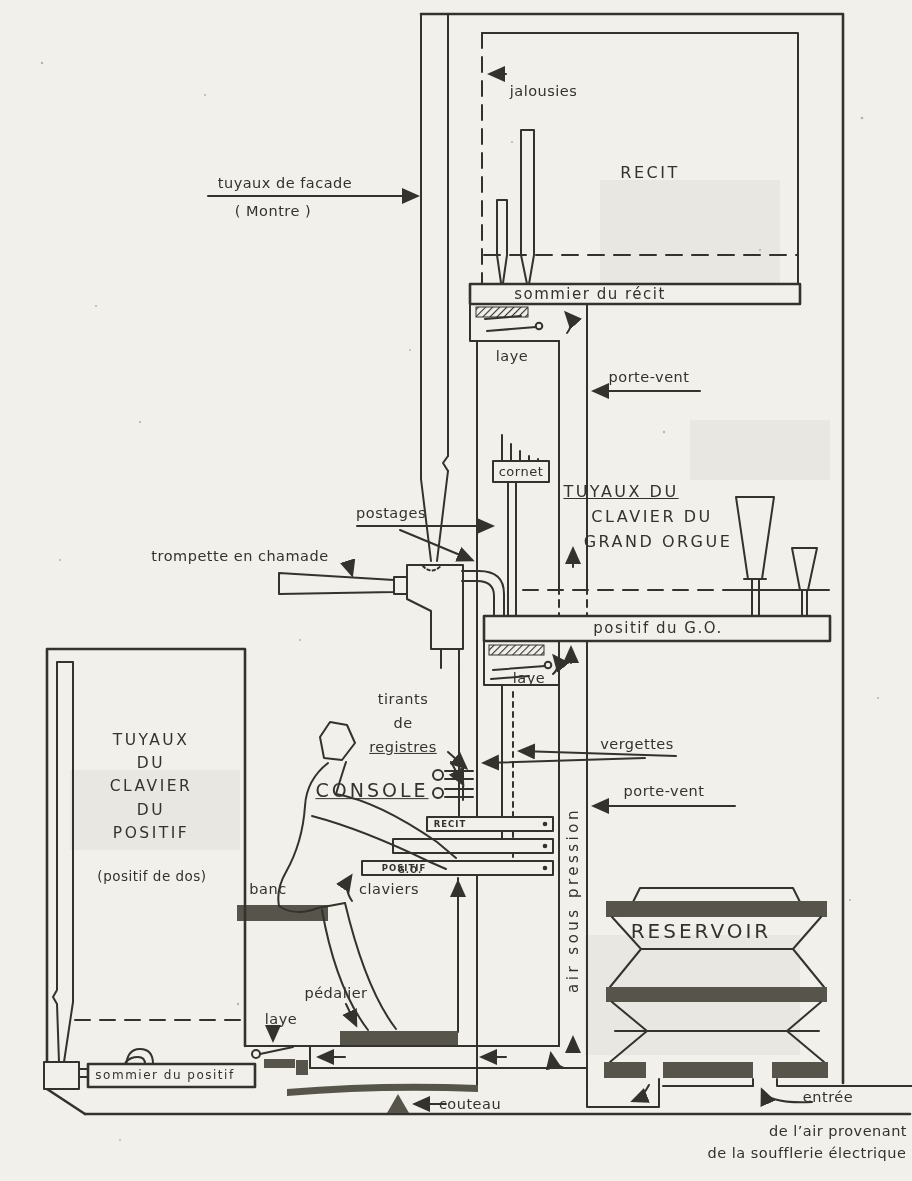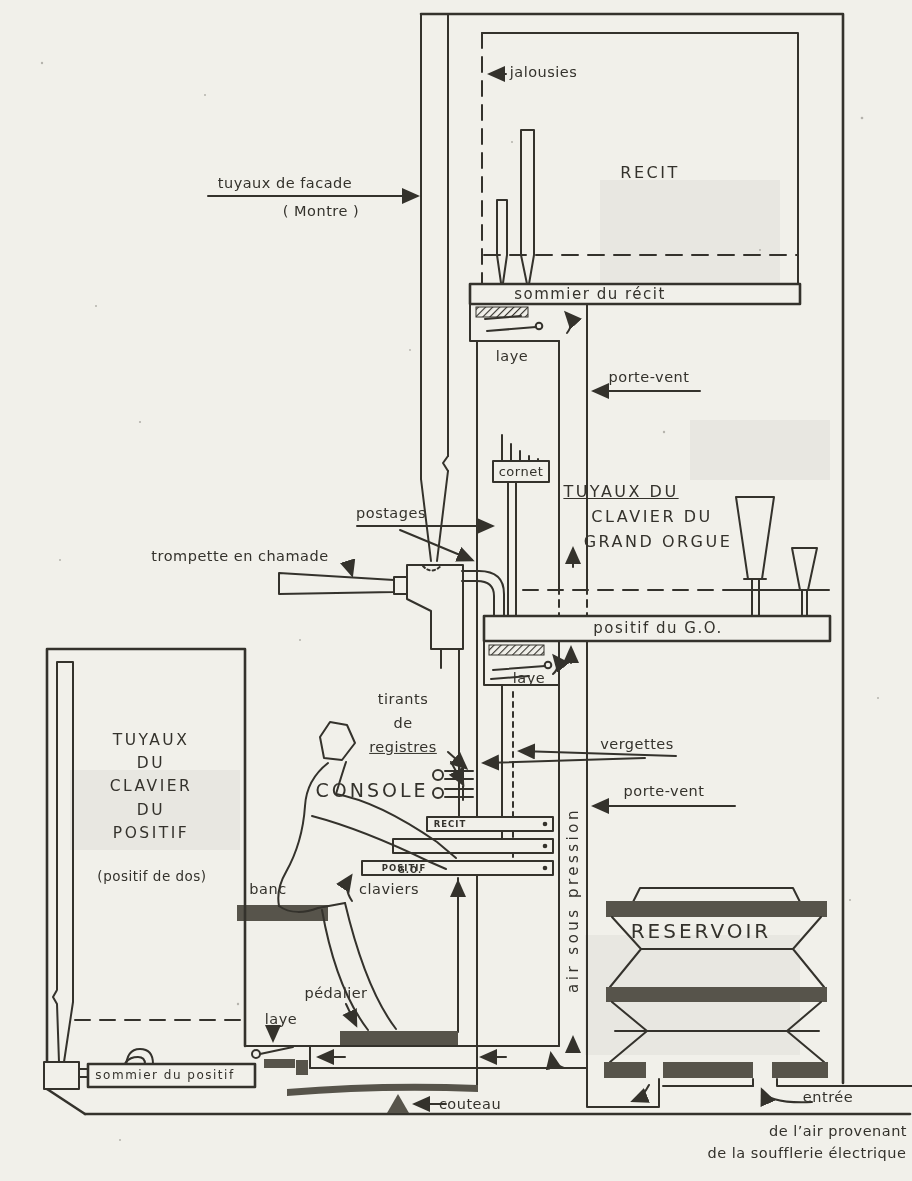--- a/index.html
+++ b/index.html
@@ -224,24 +224,24 @@
     <path class="ln" d="M345,1057 L319,1057" marker-end="url(#ah)" stroke-width="1.7"></path>
     <path class="ln" d="M506,1057 L482,1057" marker-end="url(#ah)" stroke-width="1.7"></path>
     <path class="ln" d="M564,1068 Q553,1065 551,1054" marker-end="url(#ah)" stroke-width="1.7"></path>
     <path class="ln" d="M573,1052 V1038" marker-end="url(#ah)" stroke-width="1.7"></path>
     <path class="ln" d="M649,1085 Q643,1097 633,1101" marker-end="url(#ah)" stroke-width="1.7"></path>
     <path class="ln" d="M812,1102 Q768,1104 762,1090" marker-end="url(#ah)" stroke-width="1.7"></path>
     <path class="ln" d="M446,1104 L415,1104" marker-end="url(#ah)" stroke-width="1.7"></path>
   </g>
 </svg>
 
-<div class="lbl" style="left:540px;top:72px;padding-left:7px;">jalousies</div>
+<div class="lbl" style="left:540px;top:91px;padding-left:7px;">jalousies</div>
 
 <div class="lbl" style="left:285px;top:183px;">tuyaux de facade</div>
-<div class="lbl" style="left:273px;top:211px;margin-left:48px;">( Montre )</div>
+<div class="lbl" style="left:273px;top:211px;">( Montre )</div>
 
 <div class="lbl big" style="left:650px;top:173px;">RECIT</div>
 
 <div class="lbl bar-lbl" style="left:590px;top:294px;">sommier du récit</div>
 <div class="lbl" style="left:512px;top:356px;">laye</div>
 
 <div class="lbl" style="left:649px;top:377px;">porte-vent</div>
 
 <div class="lbl" style="left:521px;top:472px;font-size:13px;">cornet</div>
 <div class="lbl" style="left:391px;top:513px;">postages</div>
@@ -252,21 +252,21 @@
 
 <div class="lbl" style="left:240px;top:556px;">trompette en chamade</div>
 
 <div class="lbl bar-lbl" style="left:658px;top:628px;">positif du G.O.</div>
 <div class="lbl" style="left:529px;top:678px;">laye</div>
 
 <div class="lbl" style="left:403px;top:699px;">tirants</div>
 <div class="lbl" style="left:403px;top:723px;">de</div>
 <div class="lbl" style="left:403px;top:747px;text-decoration:underline;">registres</div>
 
-<div class="lbl title-console" style="left:372px;top:791px;">CONSOLE</div>
+<div class="lbl title-console" style="left:372px;top:791px;text-decoration:underline;">CONSOLE</div>
 <div class="lbl" style="left:637px;top:744px;">vergettes</div>
 <div class="lbl" style="left:664px;top:791px;">porte-vent</div>
 
 <div class="lbl kbd-lbl" style="left:450px;top:824px;">RECIT</div>
 <div class="lbl kbd-lbl" style="left:410px;top:870px;">G.O.</div>
 <div class="lbl kbd-lbl" style="left:404px;top:868px;">POSITIF</div>
 
 <div class="lbl" style="left:389px;top:889px;">claviers</div>
 <div class="lbl" style="left:268px;top:889px;">banc</div>
 <div class="lbl" style="left:336px;top:993px;">pédalier</div>

